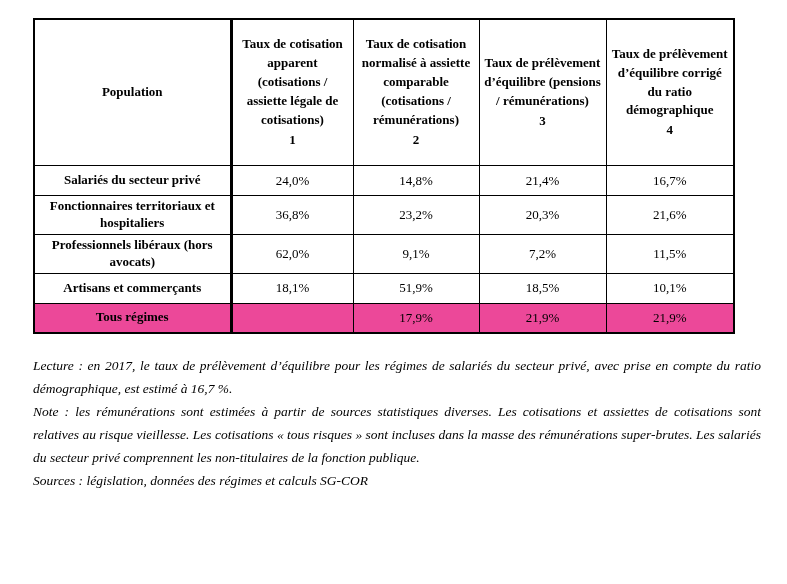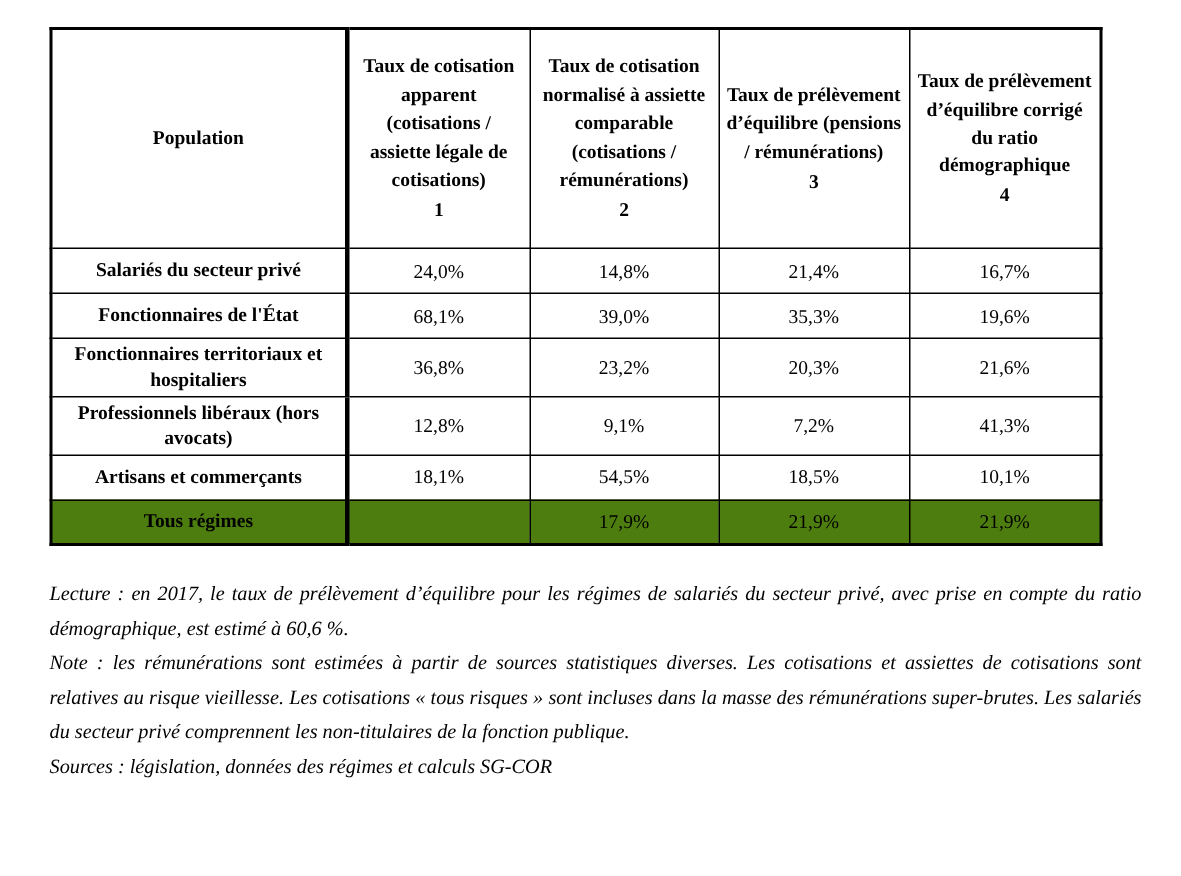--- a/index.html
+++ b/index.html
@@ -64,21 +64,21 @@
   tr.r-single { height: 30px; font-family: Liberation Serif, serif; }
   tr.r-double { height: 38px; }
 
   
   td.hl {
     border: 3px solid #8c8c8c;
   }
 
   
   tr.total th, tr.total td {
-    background: #4d7c0f;
+    background: #ec4899;
   }
 
   .notes {
     width: 728px;
     margin: 21px 0 0 33px;
     font-style: italic;
     font-size: 13.5px;
     line-height: 1.7;
     text-align: justify;
   }
@@ -121,57 +121,50 @@
       </tr>
     </thead>
     <tbody>
       <tr class="r-single">
         <th>Salariés du secteur privé</th>
         <td class="hl">24,0%</td>
         <td class="hl">14,8%</td>
         <td class="hl">21,4%</td>
         <td class="hl">16,7%</td>
       </tr>
-      <tr class="r-single">
-        <th>Fonctionnaires de l'État</th>
-        <td>68,1%</td>
-        <td>39,0%</td>
-        <td>35,3%</td>
-        <td>19,6%</td>
-      </tr>
       <tr class="r-double">
         <th>Fonctionnaires territoriaux et hospitaliers</th>
         <td>36,8%</td>
         <td>23,2%</td>
         <td>20,3%</td>
         <td>21,6%</td>
       </tr>
       <tr class="r-double">
         <th>Professionnels libéraux (hors avocats)</th>
-        <td>12,8%</td>
+        <td>62,0%</td>
         <td>9,1%</td>
         <td>7,2%</td>
-        <td>41,3%</td>
+        <td>11,5%</td>
       </tr>
       <tr class="r-single">
         <th>Artisans et commerçants</th>
         <td>18,1%</td>
-        <td>54,5%</td>
+        <td>51,9%</td>
         <td>18,5%</td>
         <td>10,1%</td>
       </tr>
       <tr class="r-single total">
         <th>Tous régimes</th>
         <td></td>
         <td>17,9%</td>
         <td>21,9%</td>
         <td>21,9%</td>
       </tr>
     </tbody>
   </table>
 
   <div class="notes">
-    <p>Lecture : en 2017, le taux de prélèvement d’équilibre pour les régimes de salariés du secteur privé, avec prise en compte du ratio démographique, est estimé à 60,6 %.</p>
+    <p>Lecture : en 2017, le taux de prélèvement d’équilibre pour les régimes de salariés du secteur privé, avec prise en compte du ratio démographique, est estimé à 16,7 %.</p>
     <p>Note : les rémunérations sont estimées à partir de sources statistiques diverses. Les cotisations et assiettes de cotisations sont relatives au risque vieillesse. Les cotisations « tous risques » sont incluses dans la masse des rémunérations super-brutes. Les salariés du secteur privé comprennent les non-titulaires de la fonction publique.</p>
     <p>Sources : législation, données des régimes et calculs SG-COR</p>
   </div>
 
 </div>
 
 </body></html>

